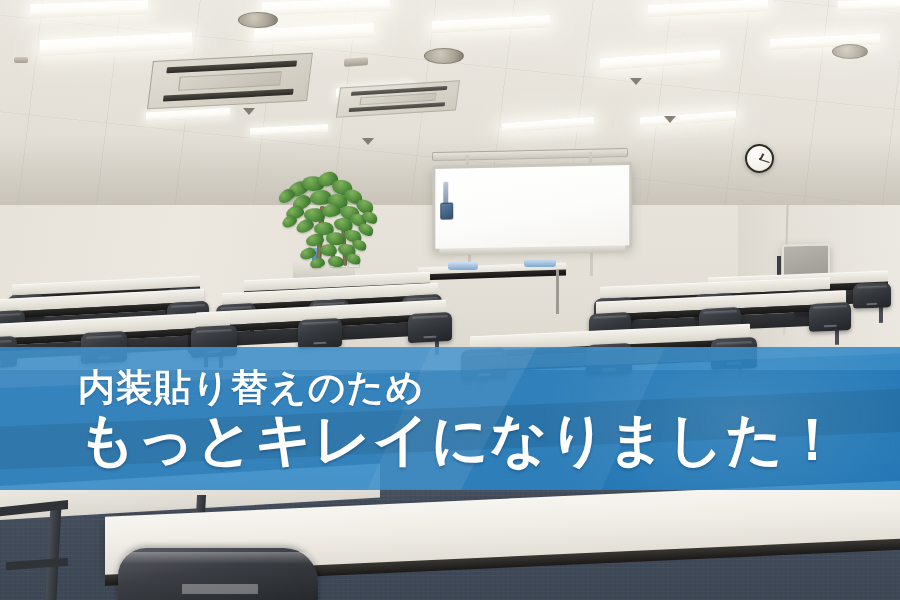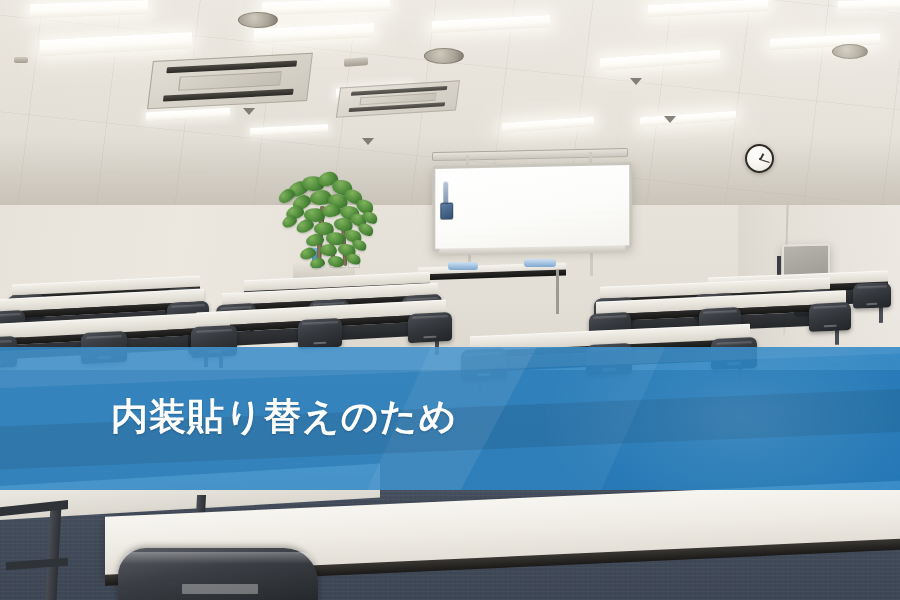--- a/index.html
+++ b/index.html
@@ -301,21 +301,20 @@
   .banner .streak.s4{left:-8%;top:-10%;width:120%;height:26%;transform:skewY(-2.2deg);background:rgba(255,255,255,.07);}
   .banner .glow{
     position:absolute;right:-5%;top:-40%;width:45%;height:180%;
     background:radial-gradient(ellipse at 50% 50%,rgba(255,255,255,.13) 0%,rgba(255,255,255,0) 70%);
   }
 
   .banner-text{
     position:absolute;inset:0;
     display:flex;flex-direction:column;justify-content:center;
     padding-left:78px;
-    margin-left:33px;
   }
   .line1{
     color:#ffffff;font-weight:bold;
     font-size:37px;line-height:1.02;letter-spacing:1px;
     text-shadow:0 1px 2px rgba(10,45,80,.35);
     margin-bottom:4px;
   }
   .line2{
     color:#ffffff;font-weight:bold;
     font-size:57px;line-height:1.0;letter-spacing:0.5px;
@@ -673,16 +672,17 @@
 
   <div class="banner">
     <div class="fill"></div>
     <div class="streak s4"></div>
     <div class="streak s1"></div>
     <div class="streak s2"></div>
     <div class="streak s3"></div>
     <div class="glow"></div>
     <div class="banner-text">
       <div class="line1">内装貼り替えのため</div>
+      <div class="line2">もっとキレイになりました！</div>
     </div>
   </div>
 
 </div>
 
 </body></html>

